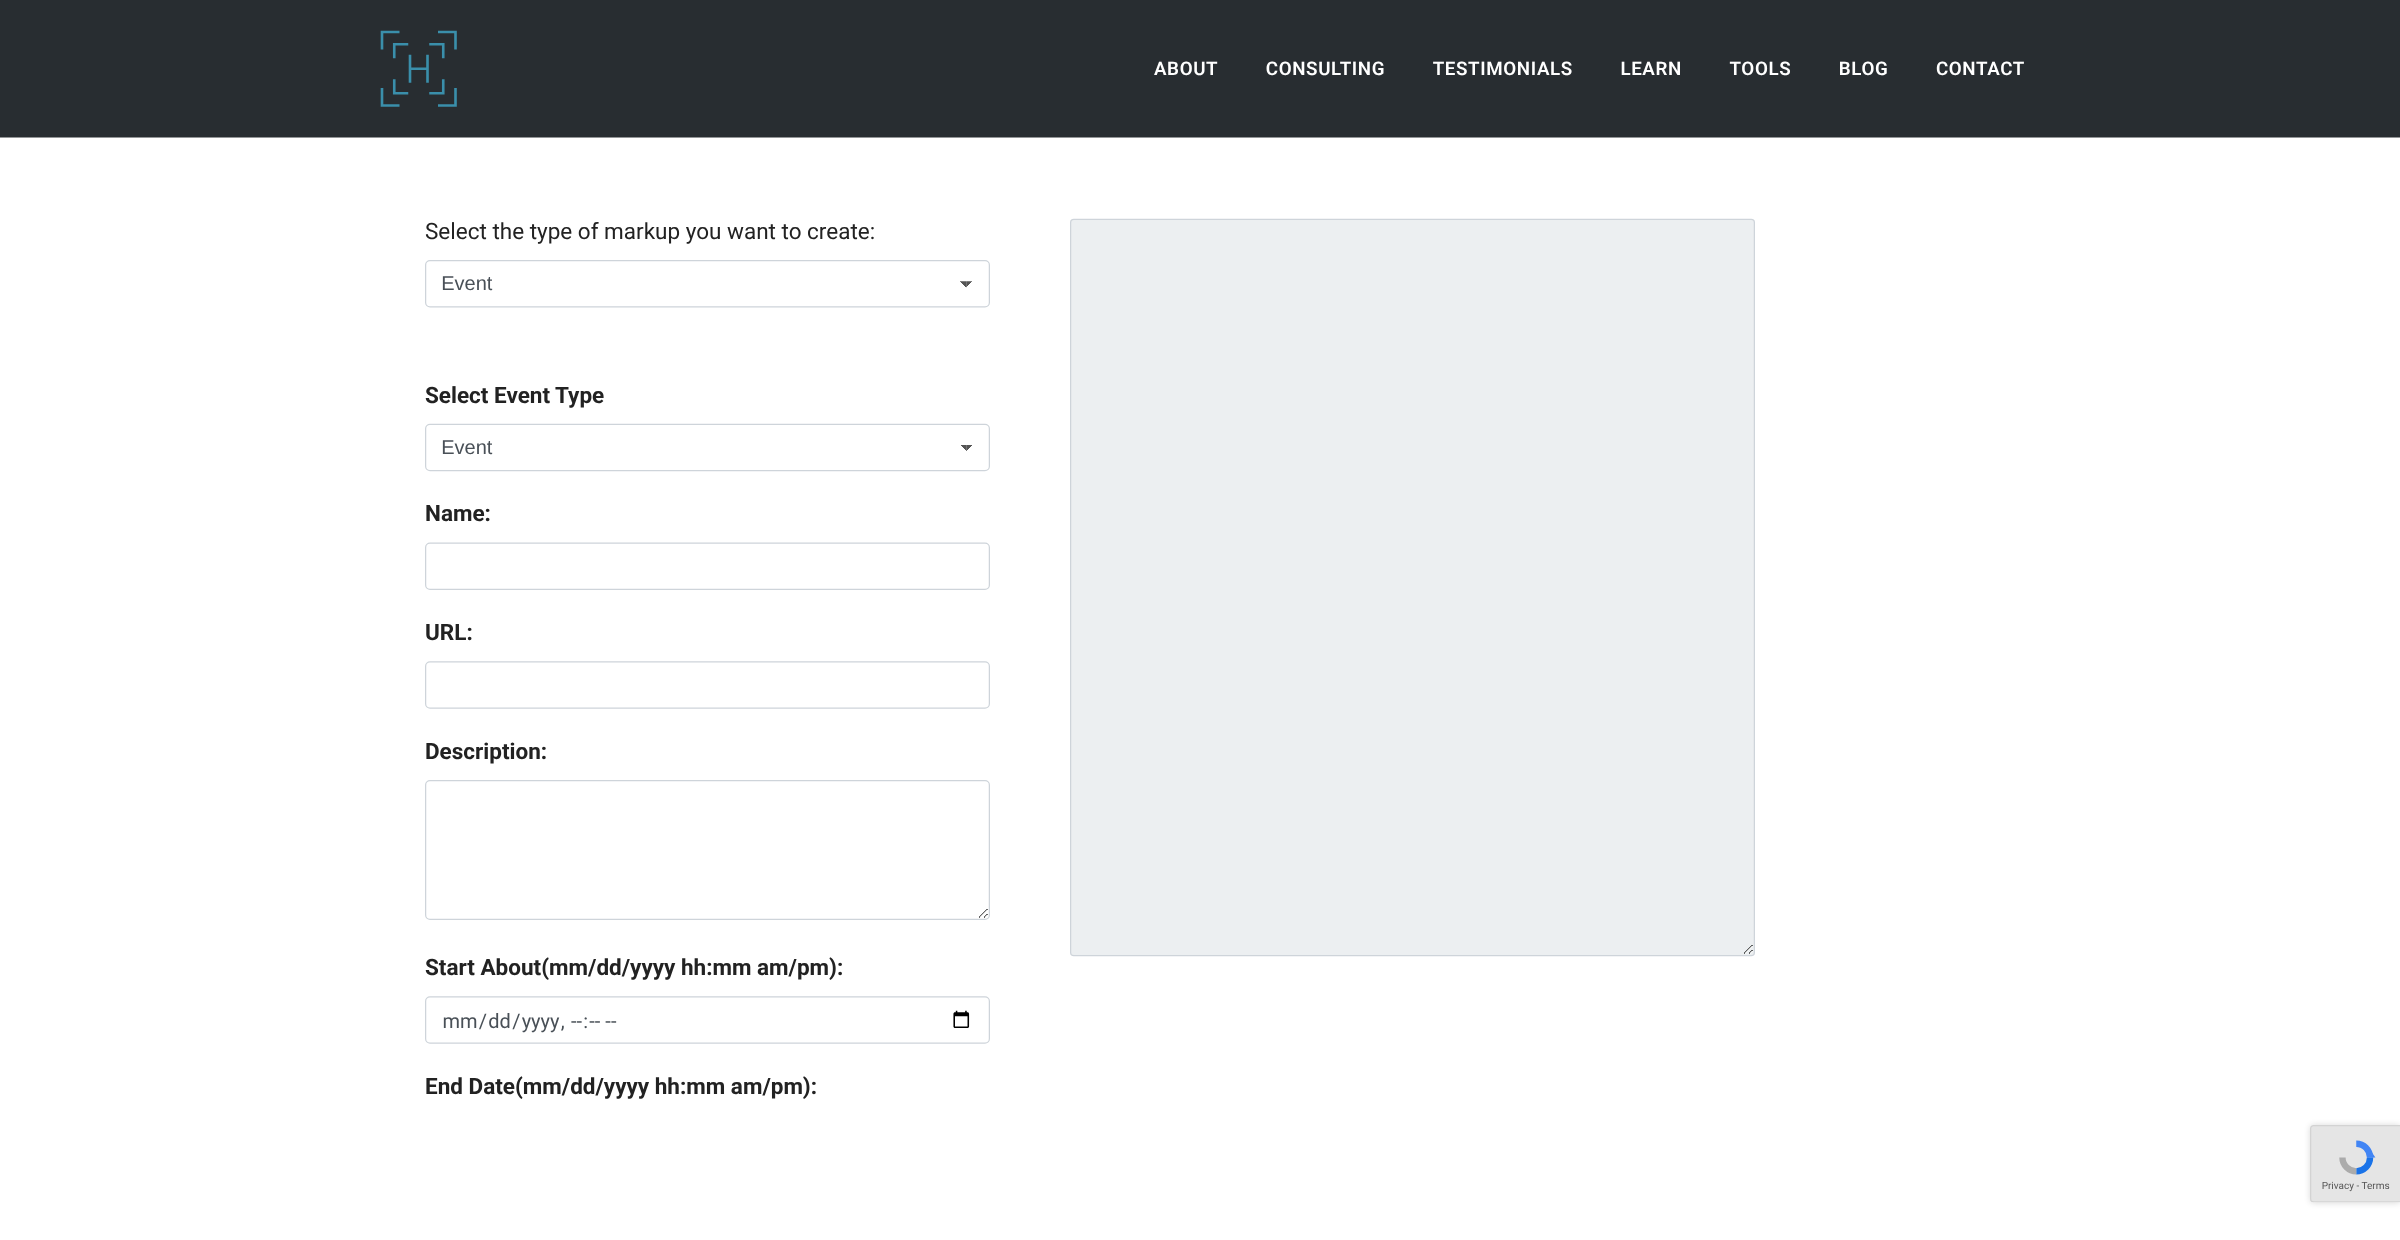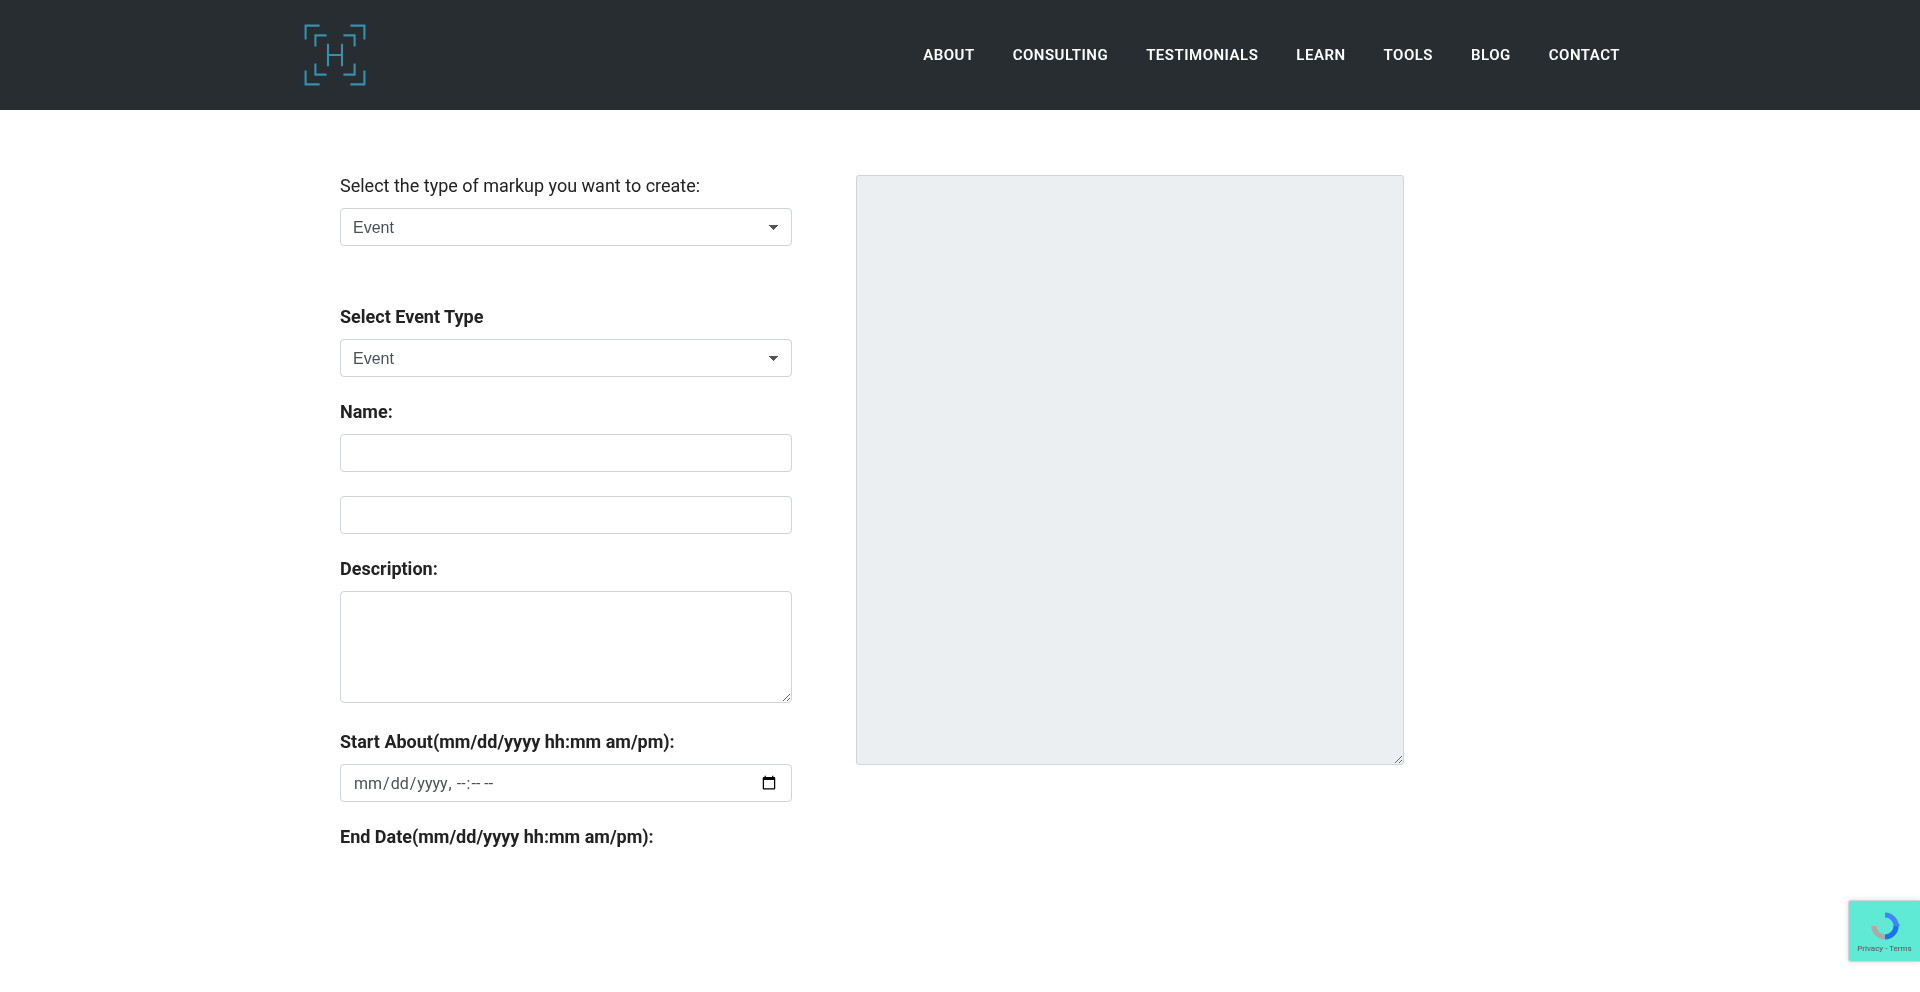--- a/index.html
+++ b/index.html
@@ -104,21 +104,21 @@
     overflow: auto;
   }
 
   
   .recaptcha {
     position: fixed;
     right: 0;
     bottom: 30px;
     width: 72px;
     height: 62px;
-    background: #5eead4;
+    background: #e5e5e5;
     border: 1px solid #d3d3d3;
     border-right: none;
     border-radius: 3px 0 0 3px;
     box-shadow: 0 0 5px rgba(0,0,0,0.15);
     display: flex;
     flex-direction: column;
     align-items: center;
     justify-content: center;
     font-size: 8px;
     color: #777;
@@ -178,20 +178,21 @@
         <option>Event</option>
       </select>
     </div>
 
     <div class="form-group">
       <label class="form-label">Name:</label>
       <input type="text" class="form-control" value="" style="">
     </div>
 
     <div class="form-group">
+      <label class="form-label">URL:</label>
       <input type="text" class="form-control" value="" style="">
     </div>
 
     <div class="form-group">
       <label class="form-label">Description:</label>
       <textarea class="form-control" style=""></textarea>
     </div>
 
     <div class="form-group">
       <label class="form-label">Start About(mm/dd/yyyy hh:mm am/pm):</label>

